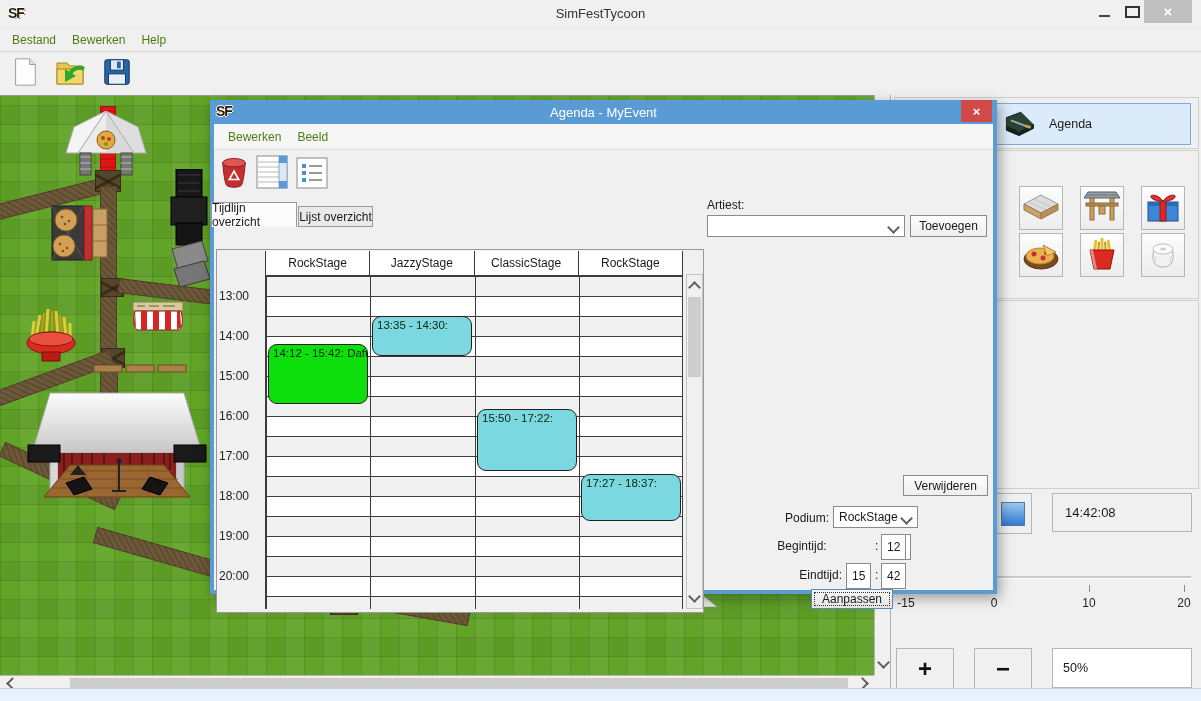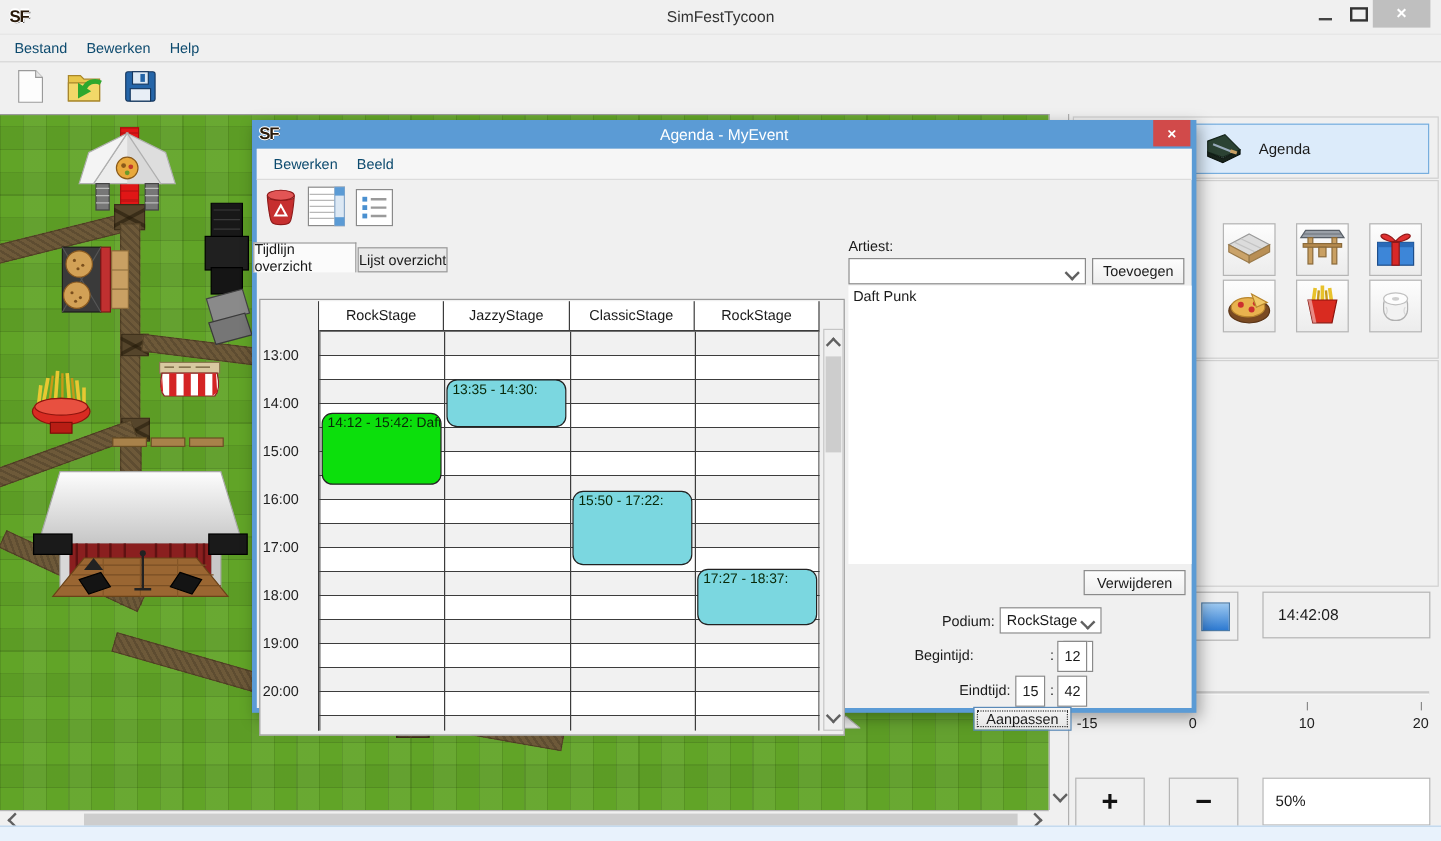--- a/index.html
+++ b/index.html
@@ -11,21 +11,21 @@
   .titlebar{left:0;top:0;width:1201px;height:28px;background:#f0f0f0;}
   .sf{font-weight:bold;color:#2a1a0a;font-size:14px;letter-spacing:-1px;
     text-shadow:-1px 0 #fff,1px 0 #fff,0 -1px #fff,0 1px #fff,1px 1px 0 #555;}
   .win-title{left:0;right:0;top:6px;text-align:center;font-size:13px;color:#333;}
   .winbtn{top:0;height:23px;display:flex;align-items:center;justify-content:center;cursor:default;}
   .glyph-min{width:11px;height:2px;background:#444;margin-top:8px;}
   .glyph-max{width:11px;height:8px;border:2px solid #333;}
   .btn-close-main{background:#bfbfbf;color:#fff;font-size:15px;font-weight:bold;}
   .menubar{left:0;top:28px;width:1201px;height:24px;background:#f0f0f0;
     border-top:1px solid #e5e5e5;border-bottom:1px solid #d6d6d6;display:flex;align-items:center;padding-left:4px;box-sizing:border-box;}
-  .menu-item{padding:3px 8px;color:#0c4a6e;}
+  .menu-item{padding:3px 8px;color:#4d7c0f;}
   .toolbar-main{left:0;top:52px;width:1201px;height:43px;display:flex;align-items:center;gap:8px;padding-left:6px;box-sizing:border-box;}
   .tbtn{width:38px;height:38px;display:flex;align-items:center;justify-content:center;}
   
   .map{left:0;top:95px;width:874px;height:580px;z-index:1;overflow:hidden;
     background-color:#61a427;
     background-image:
       repeating-linear-gradient(90deg, rgba(0,0,0,.10) 0 1px, transparent 1px 19px),
       repeating-linear-gradient(0deg, rgba(0,0,0,.10) 0 1px, transparent 1px 19px),
       repeating-linear-gradient(90deg, transparent 0 19px, rgba(255,255,255,.05) 19px 38px),
       repeating-linear-gradient(0deg, transparent 0 19px, rgba(0,0,0,.05) 19px 38px);
@@ -516,32 +516,29 @@
             <span class="chev chev-down" style="margin-bottom:3px;"></span>
           </div>
       </div>
 
       <div class="label" style="left:493px;top:74px;">Artiest:</div>
       <div class="combo" style="left:493px;top:91px;width:198px;height:22px;">
         <span></span>
         <span class="arr chev chev-down"></span>
       </div>
       <div class="pushbtn" style="left:696px;top:91px;width:77px;height:22px;">Toevoegen</div>
-      <div class="listbox" style="left:493px;top:114px;width:286px;height:232px;" id="artist-list">
-          <div class="list-item">Daft Punk</div>
-        </div>
       <div class="pushbtn" style="left:689px;top:351px;width:85px;height:21px;">Verwijderen</div>
 
       <div class="label" style="left:533px;top:387px;width:82px;text-align:right;">Podium:</div>
       <div class="combo" style="left:619px;top:382px;width:85px;height:22px;">
         <span>RockStage</span>
         <span class="arr chev chev-down"></span>
       </div>
 
-      <div class="label" style="left:548px;top:415px;width:80px;text-align:left;">Begintijd:</div>
+      <div class="label" style="left:548px;top:415px;width:80px;text-align:center;">Begintijd:</div>
       <div class="numfield" style="left:632px;top:410px;width:25px;height:26px;margin-left:40px;">14</div>
       <div class="label" style="left:661px;top:415px;">:</div>
       <div class="numfield" style="left:667px;top:410px;width:25px;height:26px;">12</div>
 
       <div class="label" style="left:548px;top:444px;width:80px;text-align:right;">Eindtijd:</div>
       <div class="numfield" style="left:632px;top:439px;width:25px;height:26px;">15</div>
       <div class="label" style="left:661px;top:444px;">:</div>
       <div class="numfield" style="left:667px;top:439px;width:25px;height:26px;">42</div>
 
       <div class="apply-btn" style="left:597px;top:465px;width:82px;height:20px;">Aanpassen</div>

